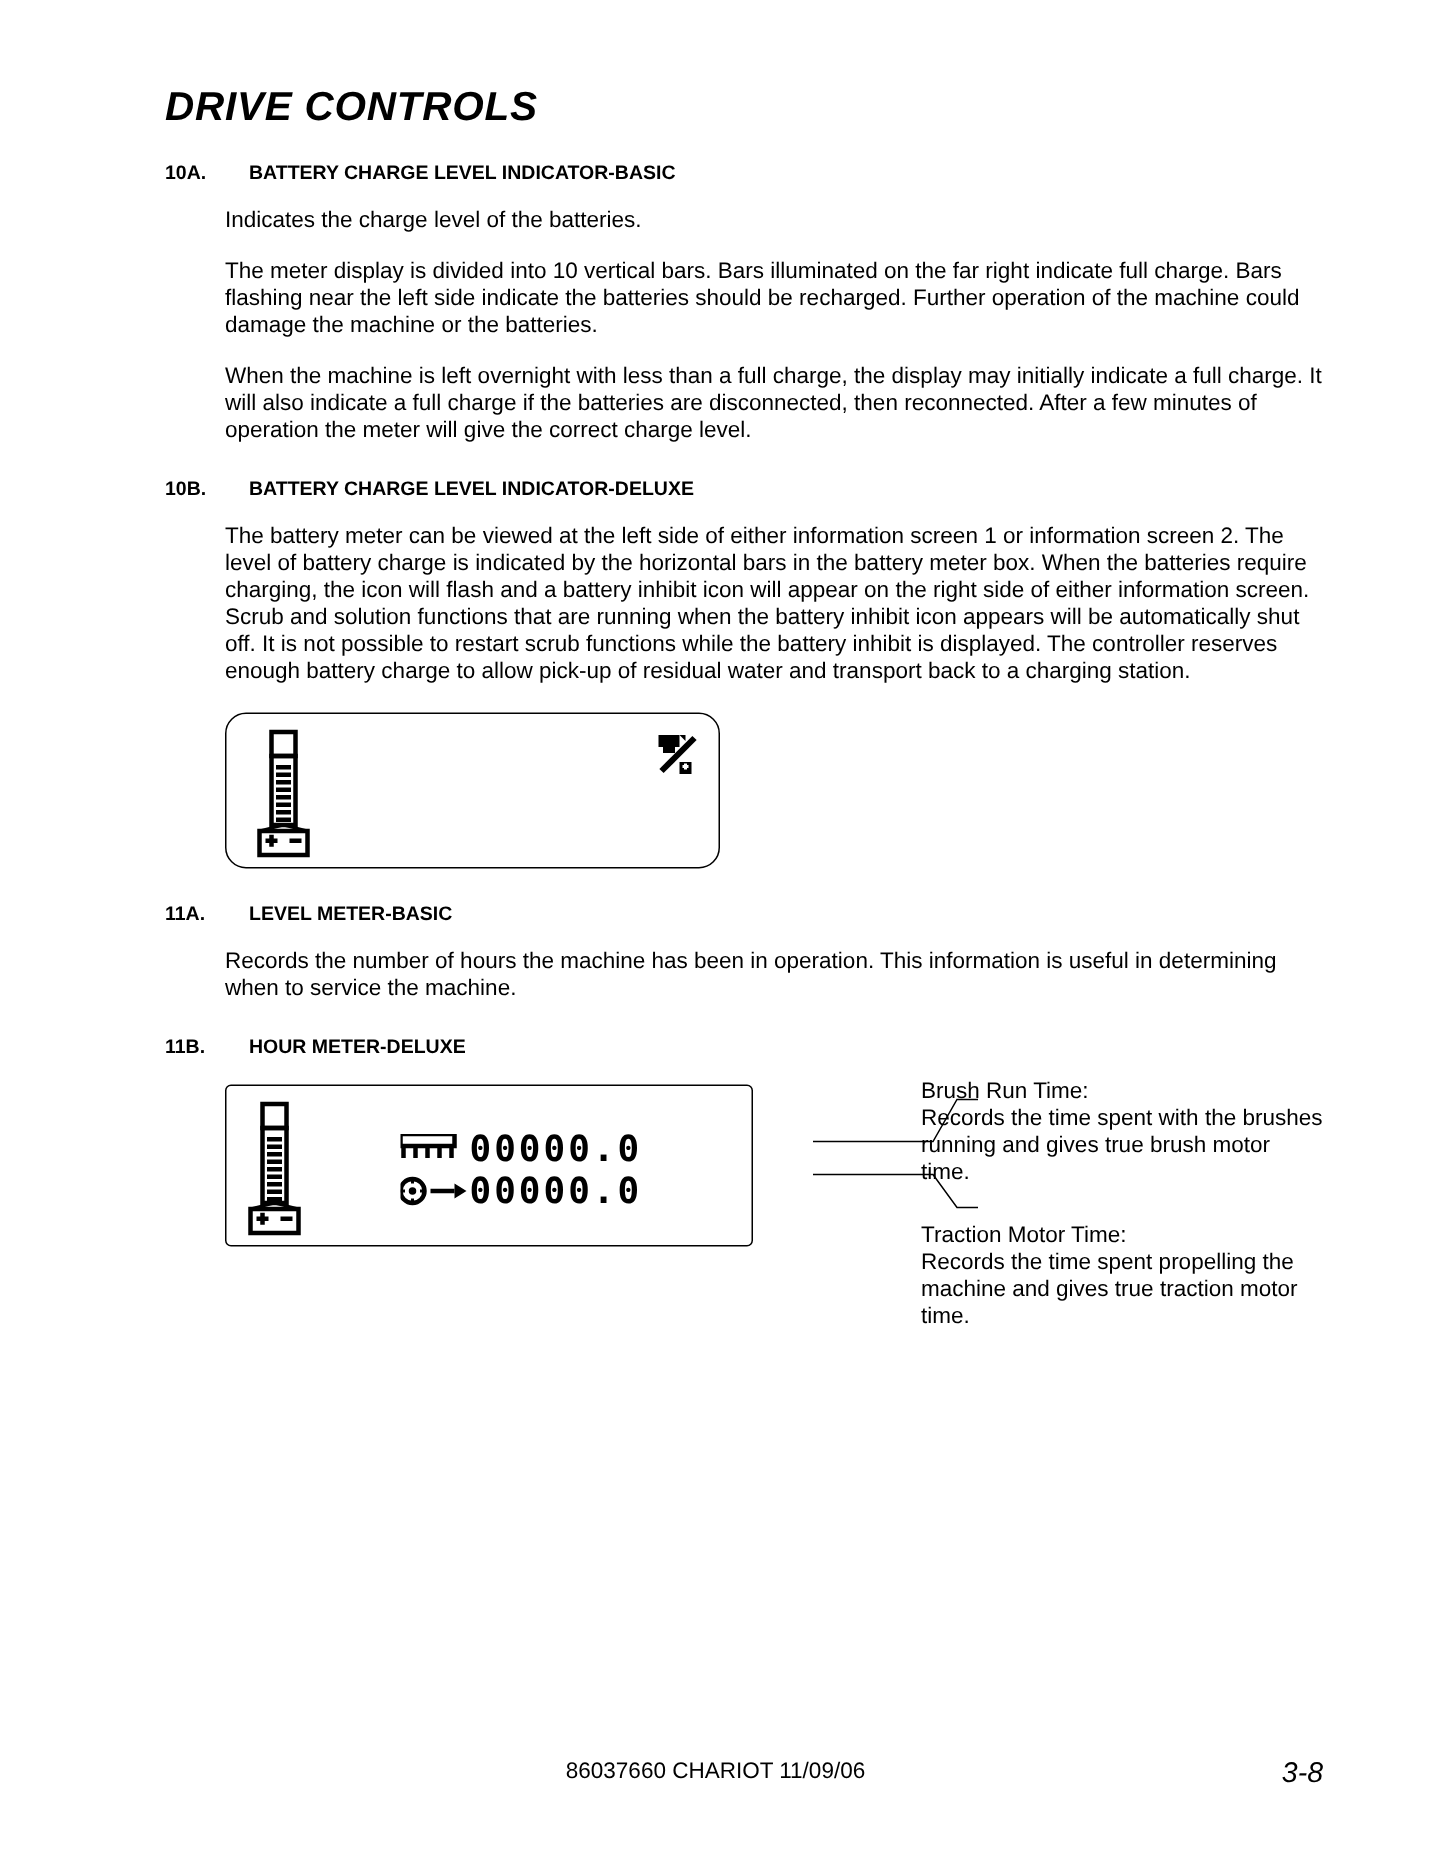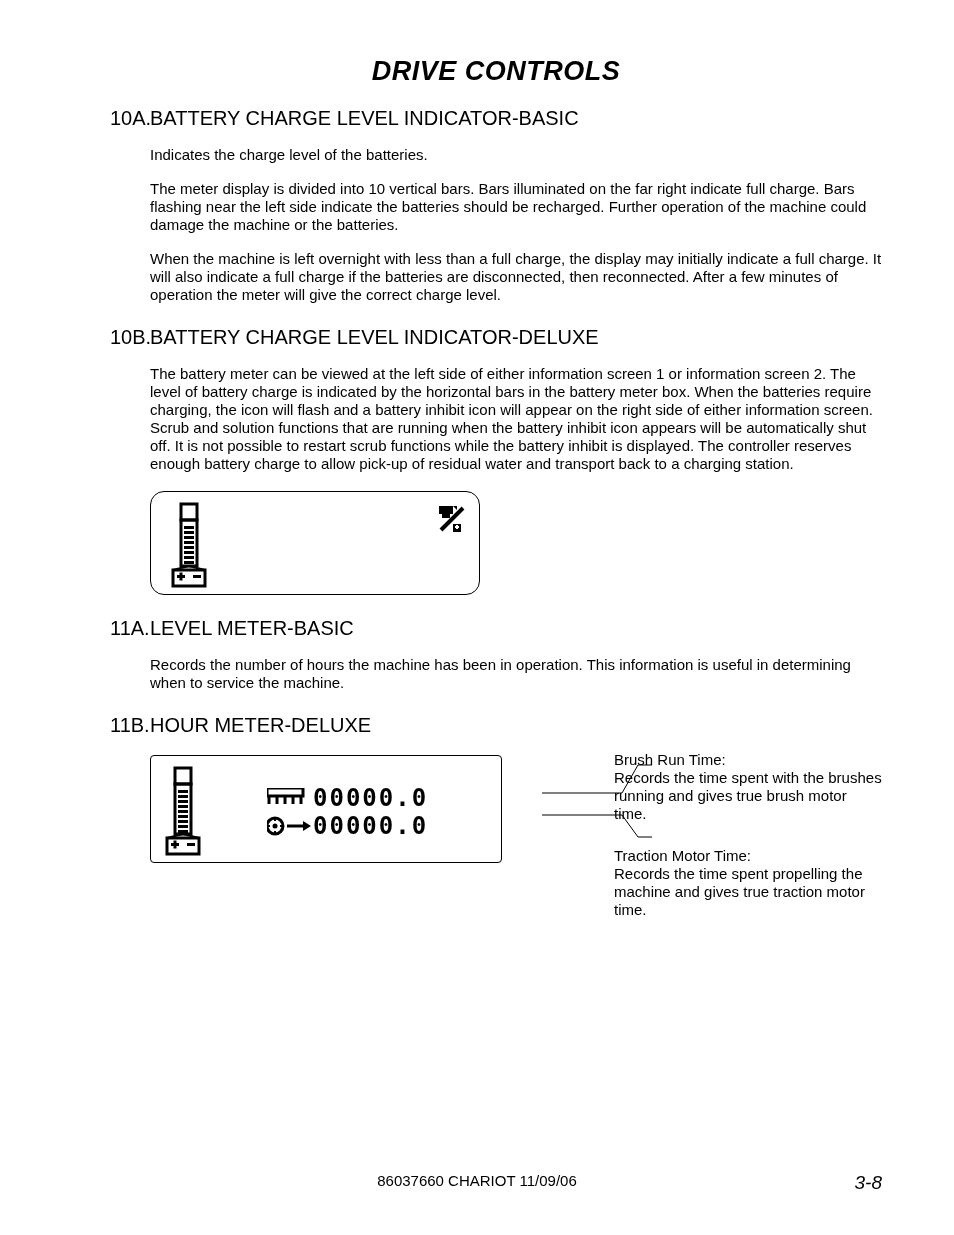--- a/index.html
+++ b/index.html
@@ -11,32 +11,33 @@
     width: 954px;
     height: 1235px;
     position: relative;
     box-sizing: border-box;
   }
   .page {
     padding: 56px 72px 0 110px;
     box-sizing: border-box;
   }
   .page-title {
-    text-align: center;
+    text-align: left;
     font-style: italic;
     font-weight: bold;
     font-size: 27px;
     letter-spacing: 0.5px;
     margin-bottom: 20px;
   }
   .section-heading {
-    font-weight: normal;
-    font-size: 20px;
+    font-weight: bold;
+    font-size: 13px;
     margin: 12px 0 0 0;
     display: flex;
+    gap: 16px;
   }
   .section-num {
     display: inline-block;
     width: 40px;
     flex-shrink: 0;
   }
   .para {
     font-size: 15px;
     line-height: 1.2;
     margin: 16px 0 0 40px;

